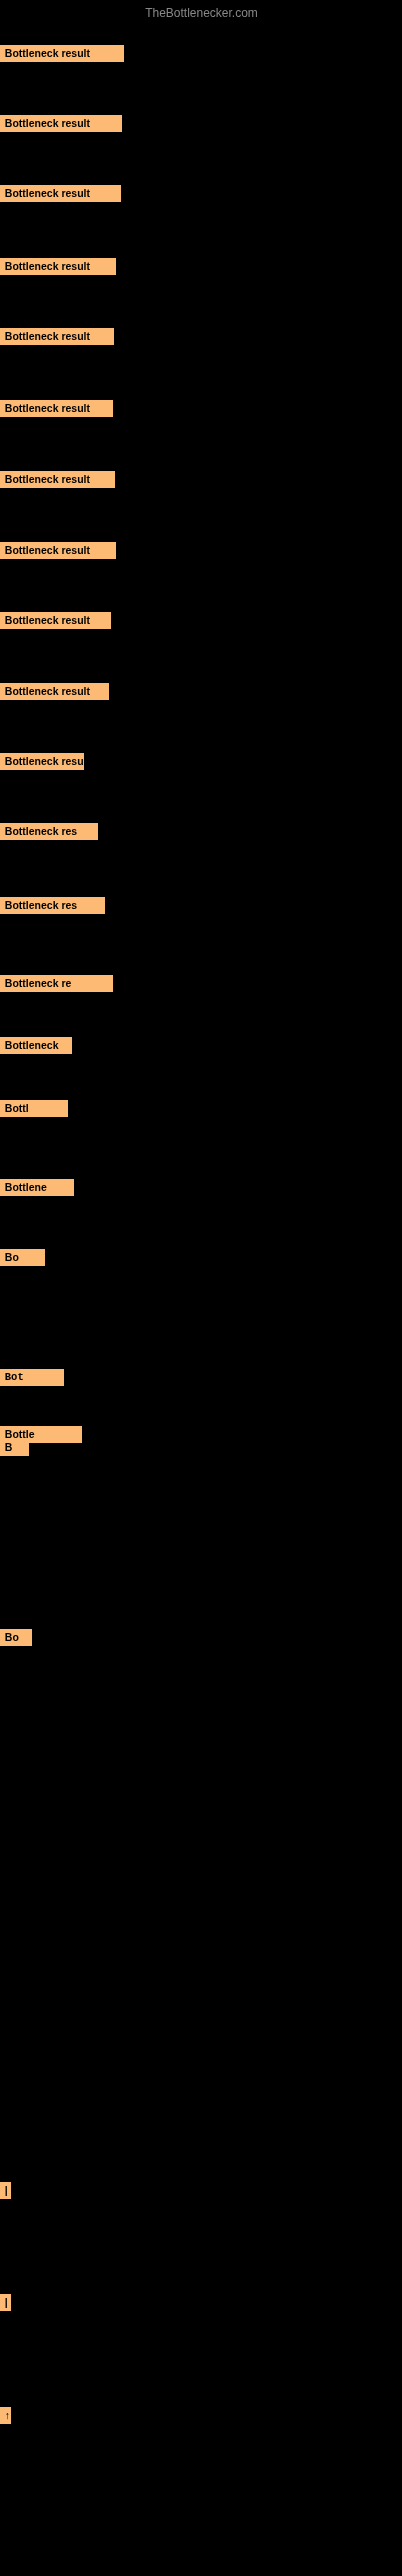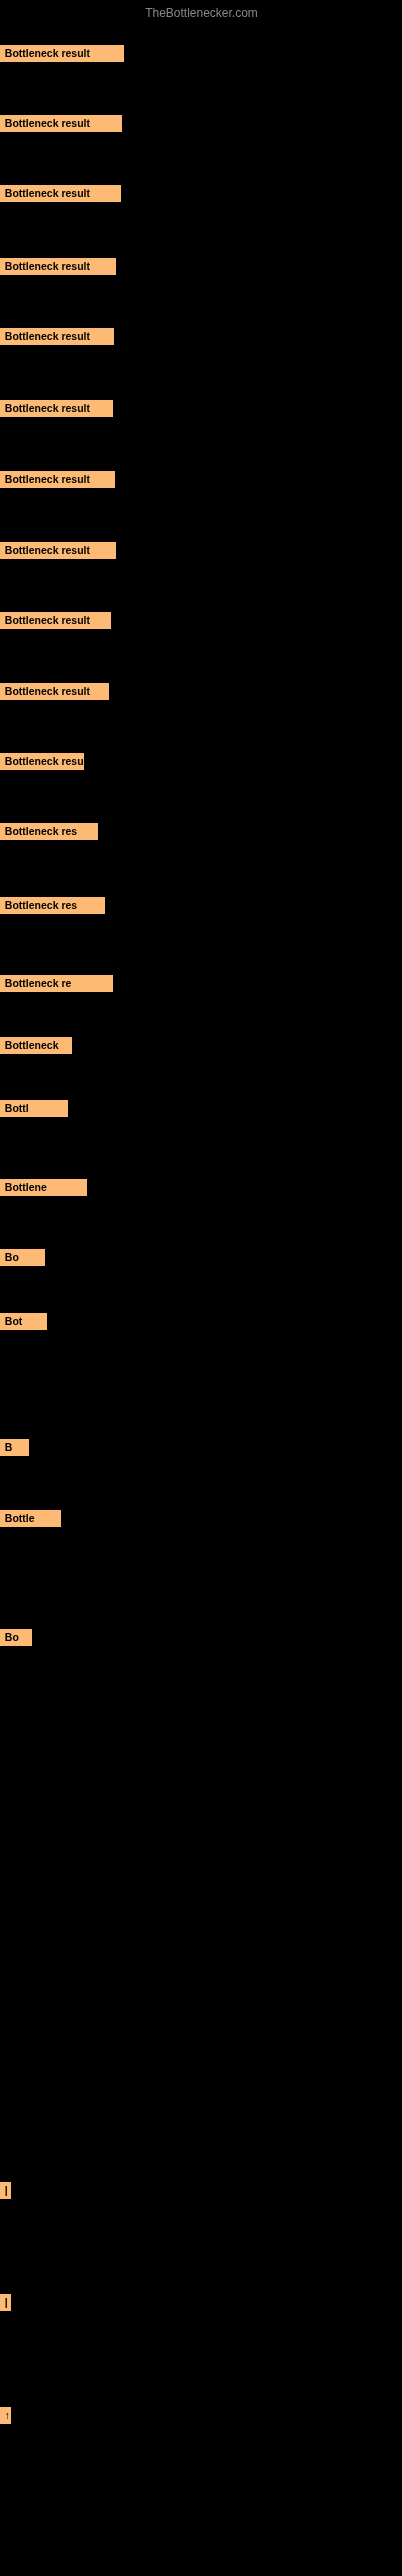--- a/index.html
+++ b/index.html
@@ -50,23 +50,23 @@
     <div class="bottleneck-badge" style="top: 471px; width: 115px;">Bottleneck result</div>
     <div class="bottleneck-badge" style="top: 542px; width: 116px;">Bottleneck result</div>
     <div class="bottleneck-badge" style="top: 612px; width: 111px;">Bottleneck result</div>
     <div class="bottleneck-badge" style="top: 683px; width: 109px;">Bottleneck result</div>
     <div class="bottleneck-badge" style="top: 753px; width: 84px;">Bottleneck resu</div>
     <div class="bottleneck-badge" style="top: 823px; width: 98px;">Bottleneck res</div>
     <div class="bottleneck-badge" style="top: 897px; width: 105px;">Bottleneck res</div>
     <div class="bottleneck-badge" style="top: 968px; width: 113px; margin-top: 7px;">Bottleneck re</div>
     <div class="bottleneck-badge" style="top: 1037px; width: 72px;">Bottleneck</div>
     <div class="bottleneck-badge" style="top: 1088px; width: 68px; margin-top: 12px;">Bottl</div>
-    <div class="bottleneck-badge" style="top: 1179px; width: 87px;">Bottlene</div>
+    <div class="bottleneck-badge" style="top: 1179px; width: 74px;">Bottlene</div>
     <div class="bottleneck-badge" style="top: 1249px; width: 45px;">Bo</div>
-    <div class="bottleneck-badge" style="top: 1313px; width: 47px;">Bot</div>
+    <div class="bottleneck-badge" style="top: 1369px; width: 64px; font-family: Liberation Mono, monospace;">Bot</div>
     <div class="bottleneck-badge" style="top: 1439px; width: 29px;">B</div>
-    <div class="bottleneck-badge" style="top: 1510px; width: 61px;">Bottle</div>
+    <div class="bottleneck-badge" style="top: 1426px; width: 82px;">Bottle</div>
     <div class="bottleneck-badge" style="top: 1629px; width: 32px;">Bo</div>
     <div class="bottleneck-badge" style="top: 2182px; width: 11.3px;">|</div>
     <div class="bottleneck-badge" style="top: 2294px; width: 11.3px;">|</div>
     <div class="bottleneck-badge" style="top: 2407px; width: 11.3px;">↑</div>
   </div>
 
 
 </body></html>

